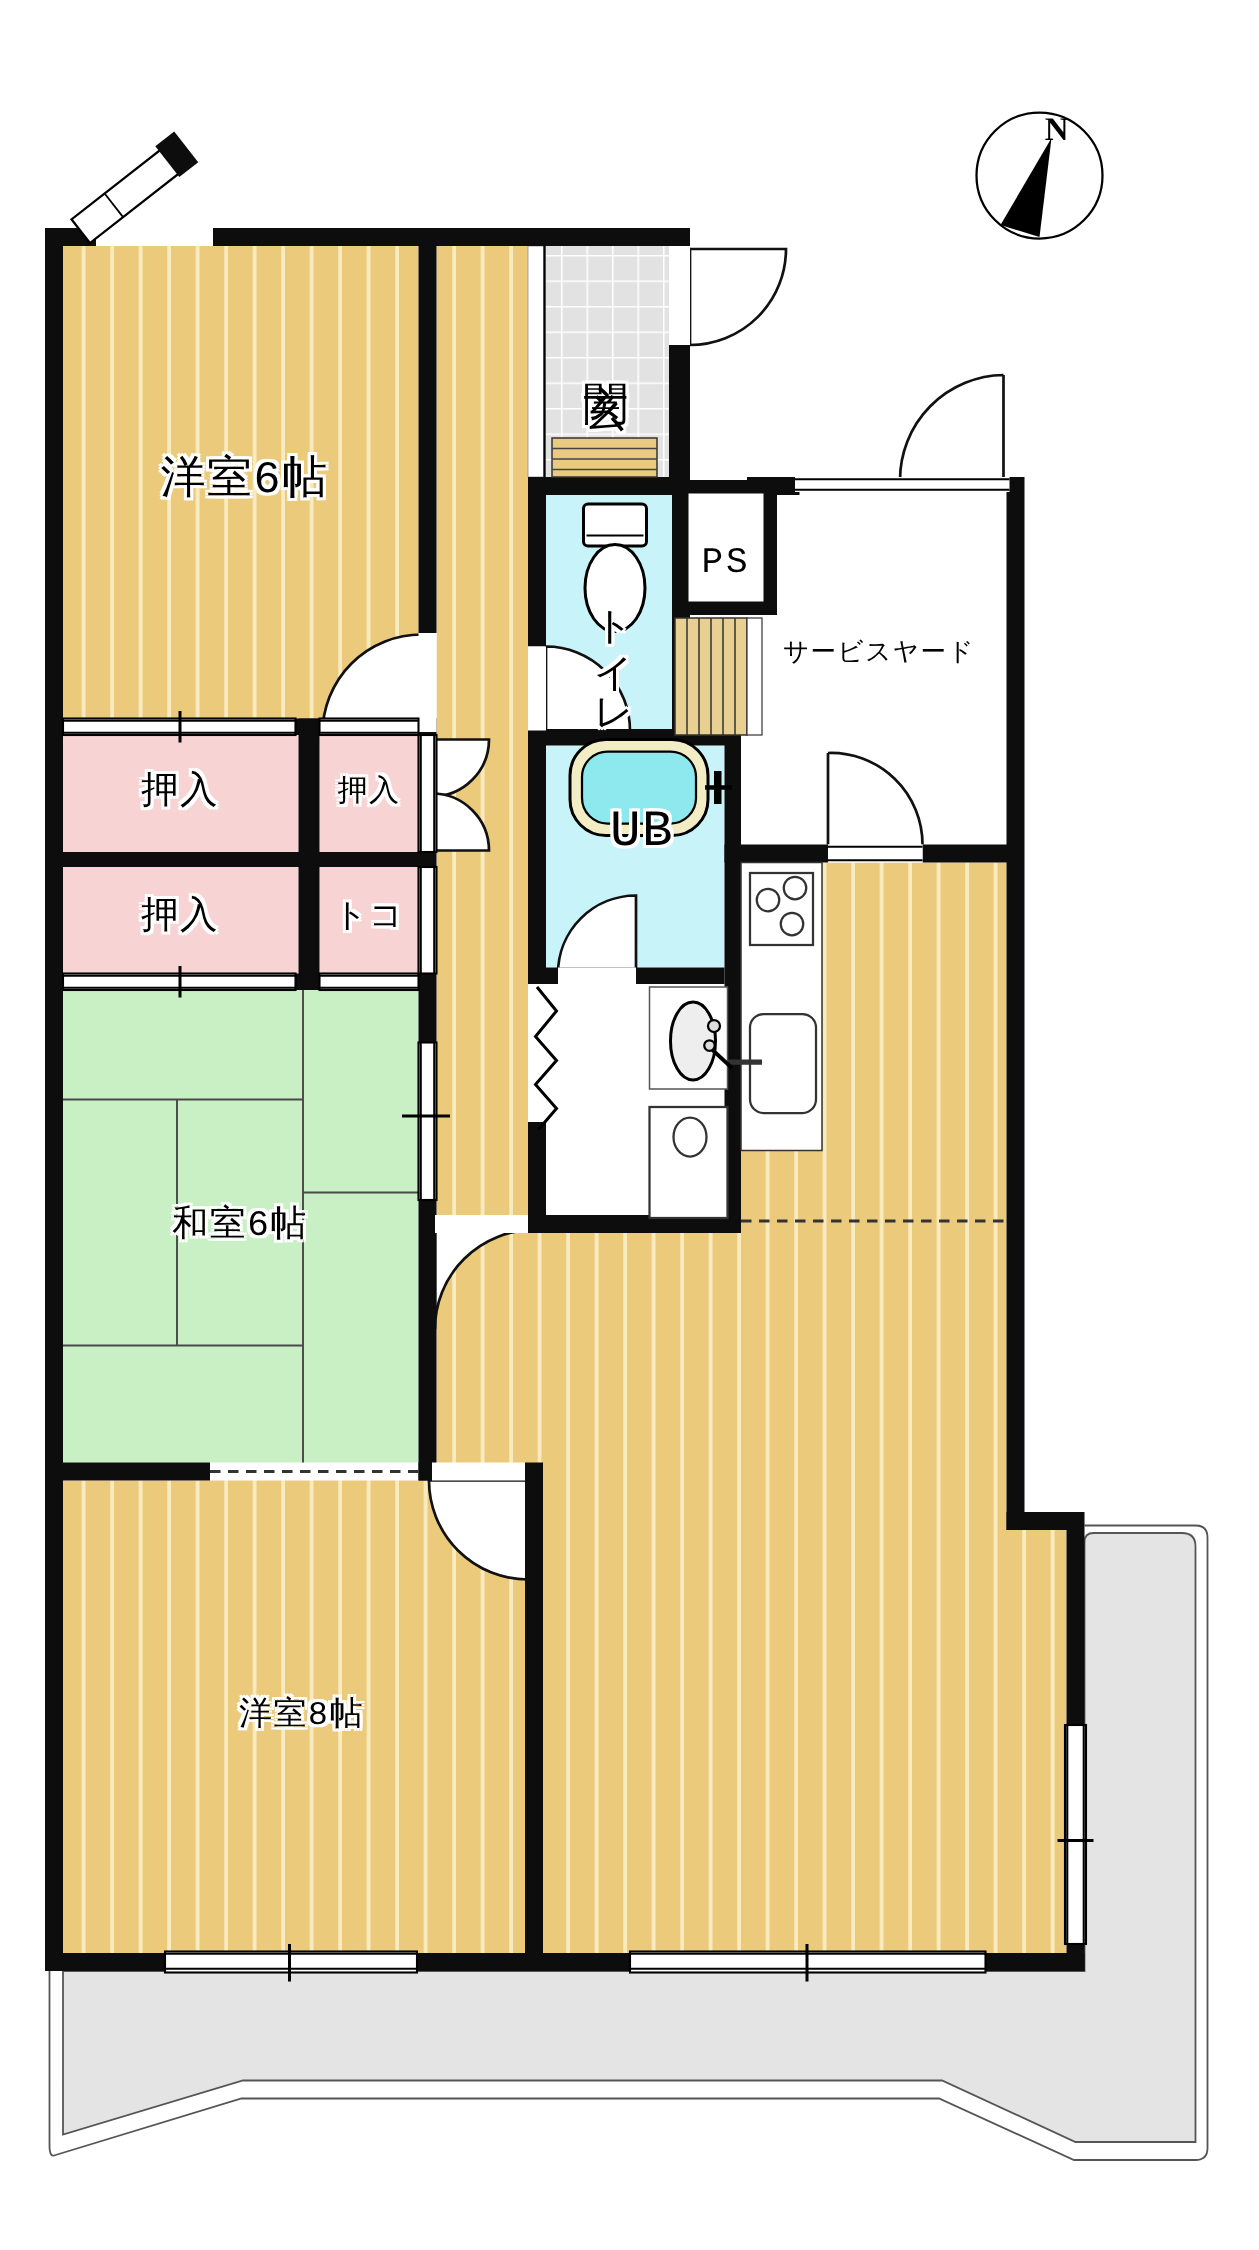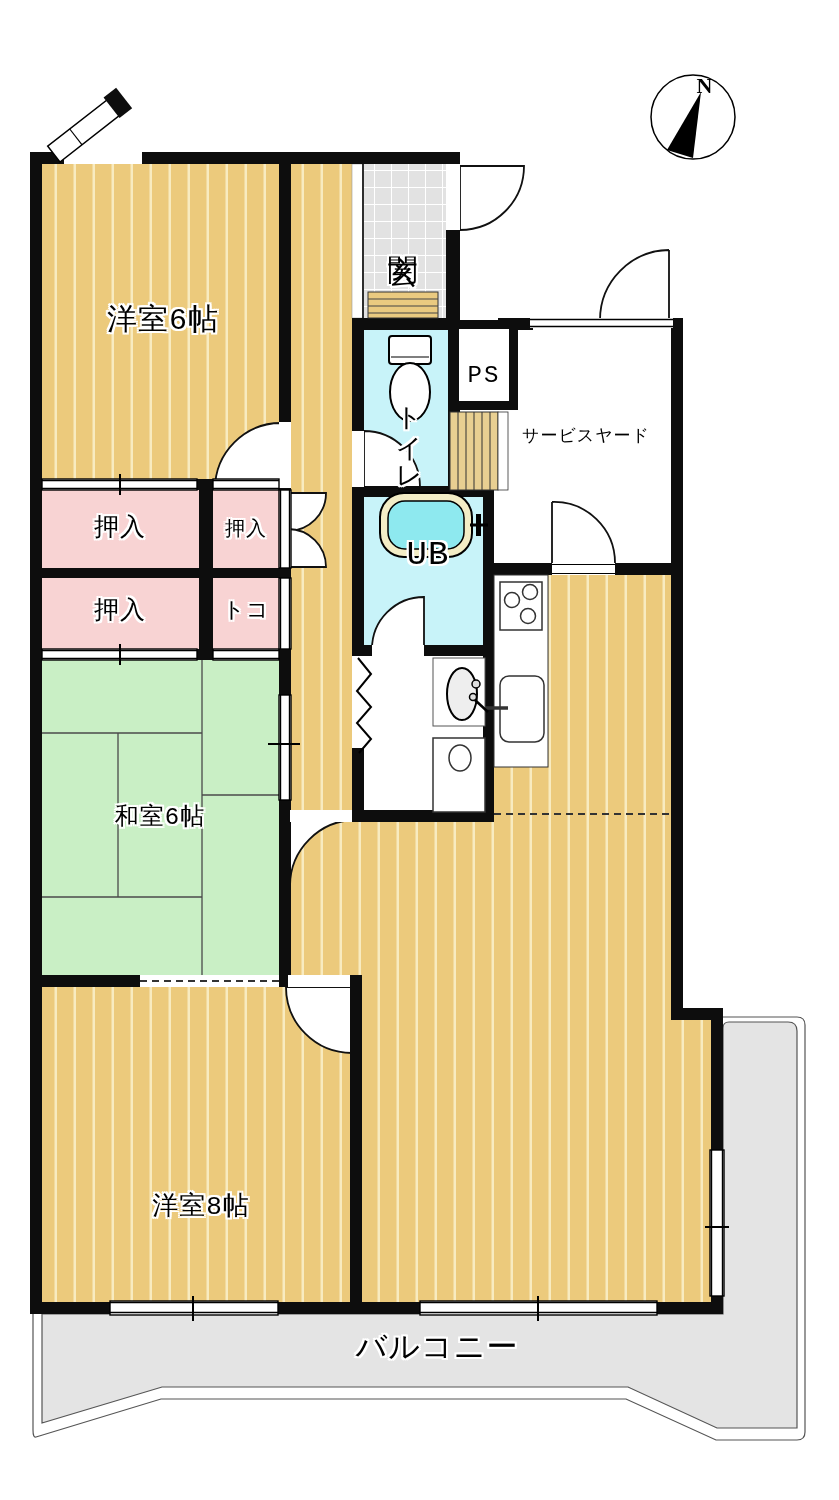--- a/index.html
+++ b/index.html
@@ -252,16 +252,15 @@
   <div class="label v" style="left:400px;top:232px;font-size:30px">玄関</div>
   <div class="label" style="left:484px;top:376px;font-size:24px;letter-spacing:2px">PS</div>
   <div class="label" style="left:586px;top:437px;font-size:17px">サービスヤード</div>
   <div class="label v" style="left:407px;top:433px;font-size:26px">トイレ</div>
   <div class="label" style="left:428px;top:556px;font-size:34px">UB</div>
   <div class="label" style="left:120px;top:529px;font-size:25px">押入</div>
   <div class="label" style="left:246px;top:529px;font-size:20px">押入</div>
   <div class="label" style="left:120px;top:612px;font-size:25px">押入</div>
   <div class="label" style="left:246px;top:612px;font-size:22px">トコ</div>
   <div class="label" style="left:160px;top:818px;font-size:24px">和室6帖</div>
-  <div class="label" style="left:201px;top:1208px;font-size:26px">洋室8帖</div>
-  <div class="label" style="left:437px;top:1349px;font-size:31px">バルコニー</div>
+  <div class="label" style="left:201px;top:1144px;font-size:22px">洋室8帖</div>
   <div class="label compass-n" style="left:705px;top:86px;font-size:22px">N</div>
 </div>
 
 </body></html>

